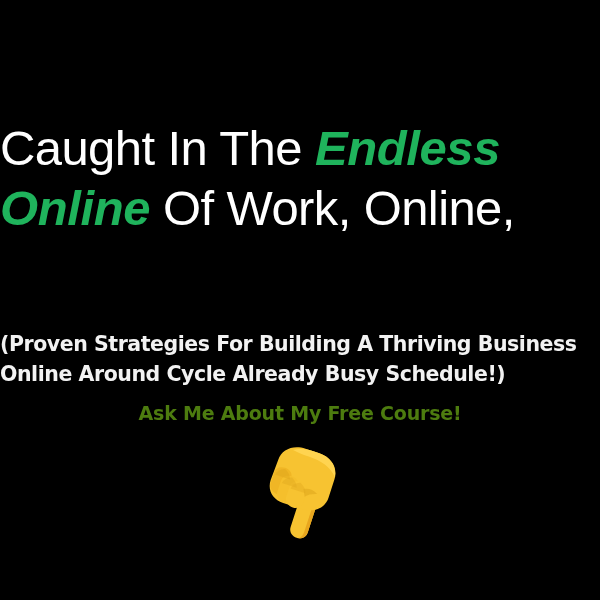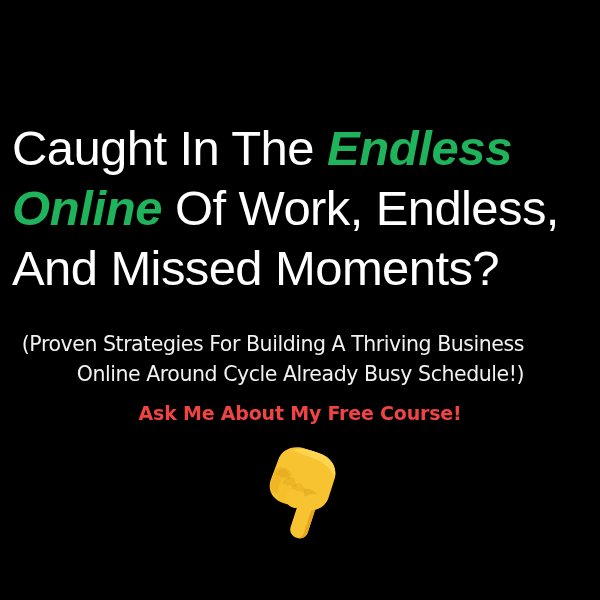--- a/index.html
+++ b/index.html
@@ -18,21 +18,21 @@
     position: relative;
     width: 600px;
     height: 600px;
     background: #000000;
     box-sizing: border-box;
   }
 
   
   .headline {
     position: absolute;
-    left: 12px;
+    left: 0;
     top: 118px;
     width: 476px;
     text-align: center;
     color: #ffffff;
     font-family: "Liberation Sans", sans-serif;
     font-weight: 400;
     font-size: 49px;
     line-height: 60px;
     letter-spacing: -0.6px;
     white-space: nowrap;
@@ -47,42 +47,42 @@
     font-style: italic;
     letter-spacing: -0.4px;
   }
 
   
   .subheadline {
     position: absolute;
     left: 0;
     top: 329px;
     width: 524px;
-    text-align: right;
+    text-align: left;
     color: #f2f2f2;
     font-family: "DejaVu Sans", sans-serif;
-    font-weight: 400;
+    font-weight: 700;
     font-size: 20.5px;
     line-height: 30px;
     letter-spacing: -0.45px;
     white-space: nowrap;
   }
   .subheadline .sline {
     display: block;
     height: 30px;
   }
 
   
   .cta {
     position: absolute;
     left: 0;
     top: 400px;
     width: 600px;
     text-align: center;
-    color: #ef4444;
+    color: #4d7c0f;
     font-family: "DejaVu Sans", sans-serif;
     font-weight: 700;
     font-size: 19px;
     line-height: 26px;
     letter-spacing: -0.2px;
     white-space: nowrap;
   }
 
   
   .emoji-wrap {
@@ -98,22 +98,21 @@
     height: 96px;
   }
 </style>
 </head>
 <body>
 
 <div id="poster">
 
   <div class="headline">
     <span class="line"><span>Caught In The </span><span class="hl-accent">Endless</span></span>
-    <span class="line"><span class="hl-accent">Online</span><span> Of Work, Endless,</span></span>
-    <span class="line">And Missed Moments?</span>
+    <span class="line"><span class="hl-accent">Online</span><span> Of Work, Online,</span></span>
   </div>
 
   <div class="subheadline">
     <span class="sline">(Proven Strategies For Building A Thriving Business</span>
     <span class="sline">Online Around Cycle Already Busy Schedule!)</span>
   </div>
 
   <div class="cta">Ask Me About My Free Course!</div>
 
   <div class="emoji-wrap">

